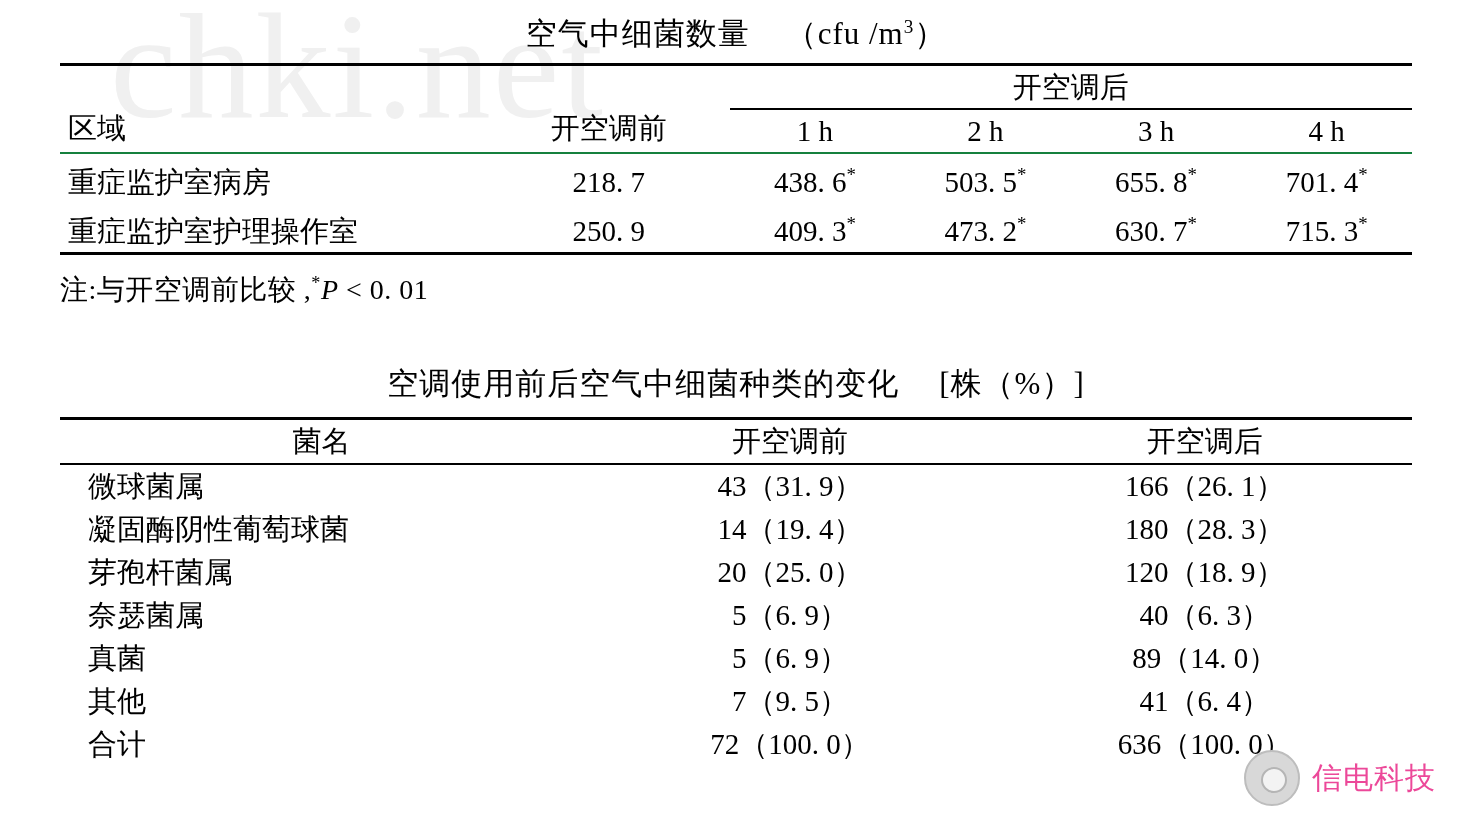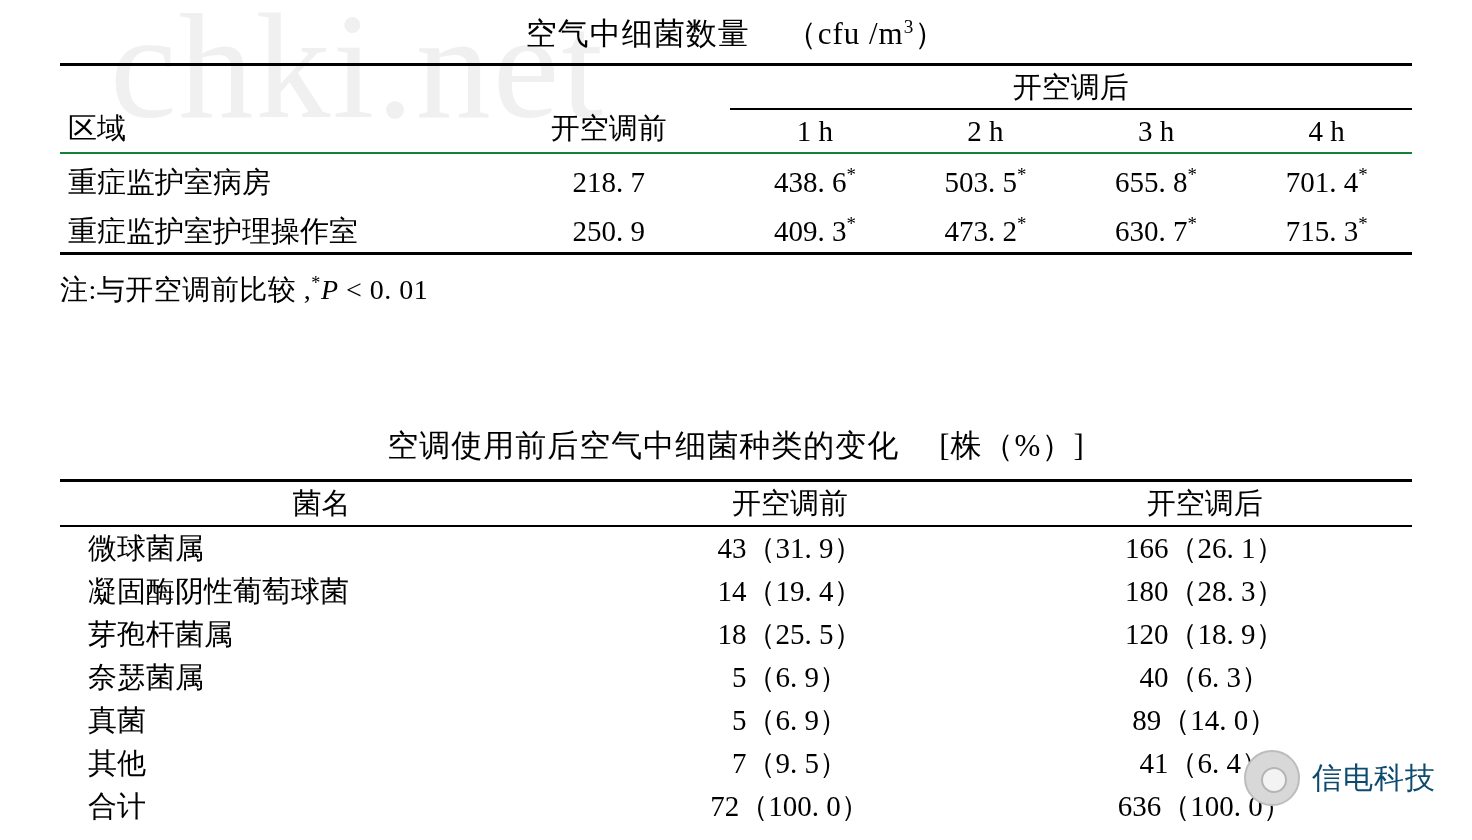--- a/index.html
+++ b/index.html
@@ -80,21 +80,21 @@
     margin-top: 16px;
     font-size: 28px;
     letter-spacing: 0.5px;
   }
   .note i { font-family: "Liberation Serif", serif; font-style: italic; }
 
   
   .t2-title {
     text-align: center;
     font-size: 31px;
-    margin-top: 116px;
+    margin-top: 54px;
     letter-spacing: 1px;
   }
   .t2-title .bracket { margin-left: 40px; }
 
   .t2 { margin-top: 12px; }
   .t2 td, .t2 th { font-size: 29px; line-height: 41px; }
   .t2 .name-col { text-align: left; padding-left: 28px; width: 500px; white-space: nowrap; }
   .t2 .name-hdr { text-align: center; padding-left: 0; }
   .t2 .val-col { text-align: center; width: 420px; white-space: nowrap; }
 
@@ -120,21 +120,21 @@
     content: "";
     position: absolute;
     left: 15px; top: 15px;
     width: 22px; height: 22px;
     border-radius: 50%;
     background: #f3f3f3;
     border: 2px solid #b5b5b5;
   }
   .badge-text {
     font-size: 30px;
-    color: #0c4a6e;
+    color: #ec4899;
     letter-spacing: 1px;
     font-family: "Liberation Sans", sans-serif;
   }
 </style>
 </head>
 <body>
 
 <div class="watermark">chki.net</div>
 
 <div class="page">
@@ -198,21 +198,21 @@
       <td class="val-col">43（31. 9）</td>
       <td class="val-col">166（26. 1）</td>
     </tr>
     <tr>
       <td class="name-col">凝固酶阴性葡萄球菌</td>
       <td class="val-col">14（19. 4）</td>
       <td class="val-col">180（28. 3）</td>
     </tr>
     <tr>
       <td class="name-col">芽孢杆菌属</td>
-      <td class="val-col">18（25. 5）</td>
+      <td class="val-col">20（25. 0）</td>
       <td class="val-col">120（18. 9）</td>
     </tr>
     <tr>
       <td class="name-col">奈瑟菌属</td>
       <td class="val-col">5（6. 9）</td>
       <td class="val-col">40（6. 3）</td>
     </tr>
     <tr>
       <td class="name-col">真菌</td>
       <td class="val-col">5（6. 9）</td>

